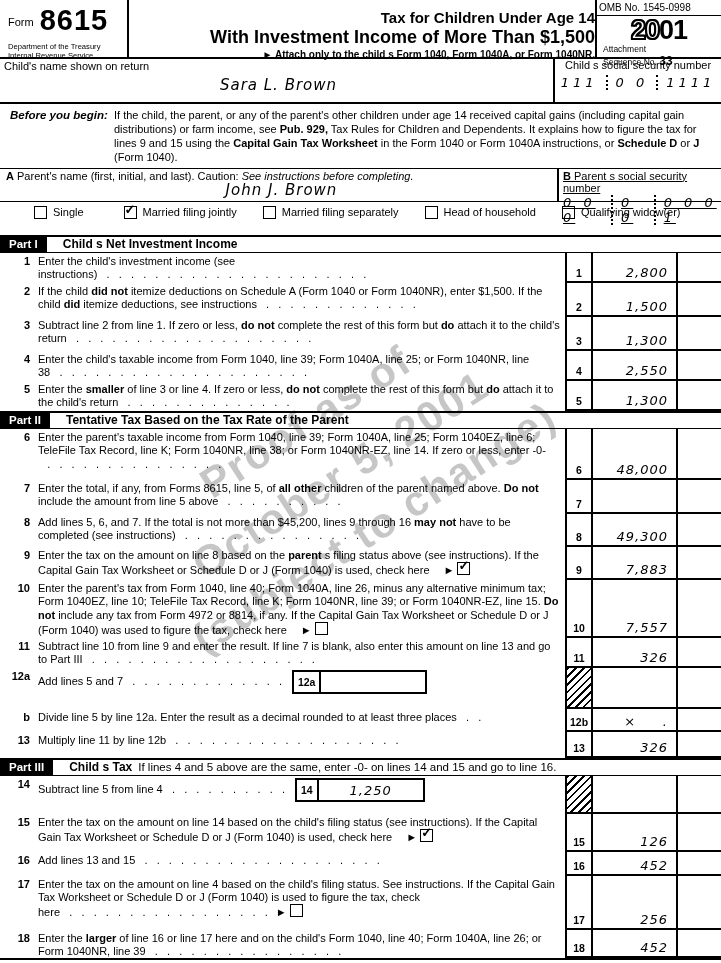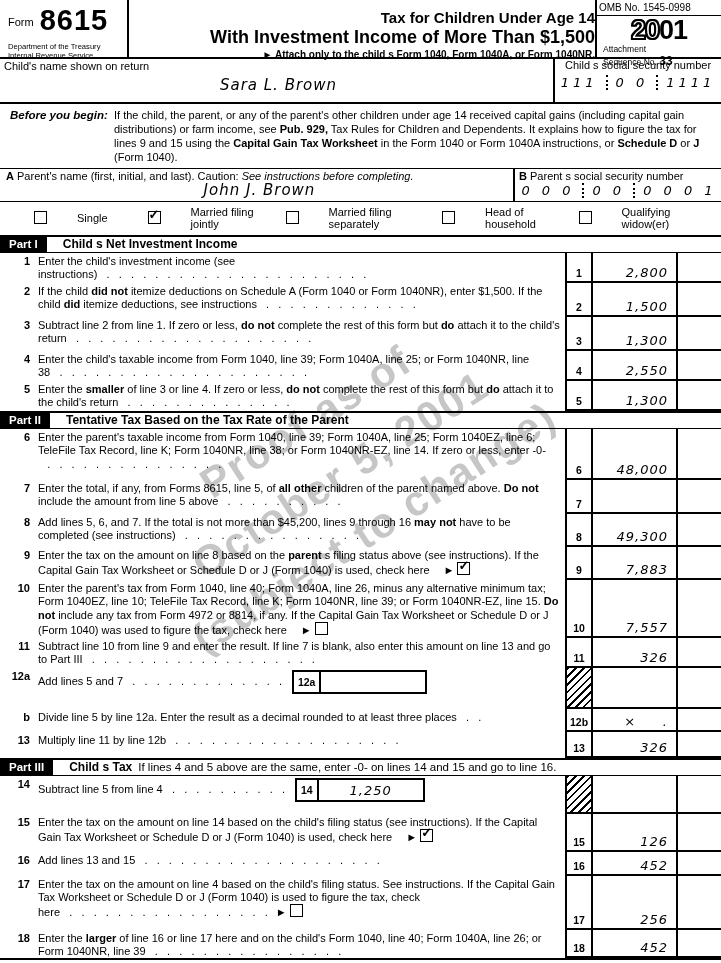--- a/index.html
+++ b/index.html
@@ -36,24 +36,24 @@
   .ssn .mid{border-left:2px dotted #000;border-right:2px dotted #000;padding:0 8px;margin:0 8px;}
   .ssn span{letter-spacing:4px;}
   
   .begin{display:flex;padding:5px 6px 3px 10px;min-height:58px;box-sizing:border-box;}
   .begin-label{width:100px;font-weight:bold;font-style:italic;font-size:11.5px;flex:none;}
   .begin-text{flex:1;font-size:11px;line-height:1.27;padding-left:4px;}
   
   .rowA{display:flex;border-top:1.5px solid #000;border-bottom:1.5px solid #000;height:32px;}
   .ra-left{flex:1;padding:1px 0 0 6px;}
   .ra-name{text-align:center;font-size:15px;margin-top:-1px;}
-  .ra-right{width:208px;border-left:2px solid #000;padding:1px 2px 0 4px;box-sizing:border-box;}
+  .ra-right{width:164px;border-left:2px solid #000;padding:1px 2px 0 4px;box-sizing:border-box;text-decoration:underline;}
   .rowC{height:33px;padding:1px 0 0 6px;box-sizing:border-box;}
   .fil-opts{display:flex;margin-top:3px;font-size:11px;align-items:center;}
-  .fil-opt{display:flex;align-items:center;margin-right:26px;gap:24px;}
+  .fil-opt{display:flex;margin-right:26px;}
   .fil-opt:nth-child(1){margin-left:28px;margin-right:40px;}
   .cbx{display:inline-block;width:11px;height:11px;border:1.6px solid #000;margin-right:6px;position:relative;vertical-align:-1px;flex:none;}
   .cbx.on{font-weight:bold;}
   .cbx.on:after{content:"✓";position:absolute;left:0px;top:-5px;font-size:13px;}
   .cbx:after{content:"";}
   
   .pbar{display:flex;align-items:center;border-top:2.5px solid #000;border-bottom:1.8px solid #000;padding:0;}
   .pbox{background:#000;color:#fff;font-weight:bold;font-size:11.5px;padding:1px 9px 2px 9px;margin-right:16px;flex:none;}
   .ptitle{font-weight:bold;font-size:12px;}
   .pextra{font-size:11.5px;margin-left:6px;}

